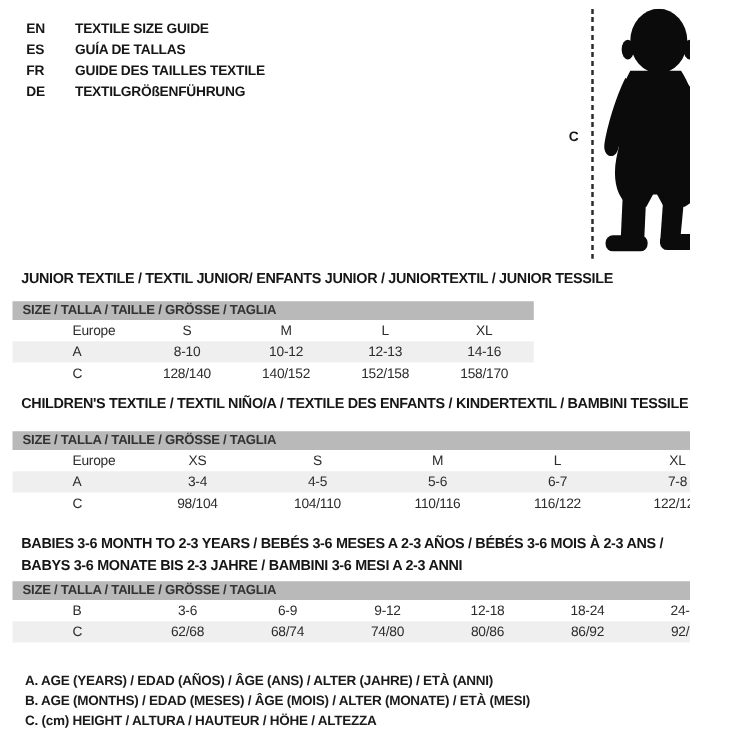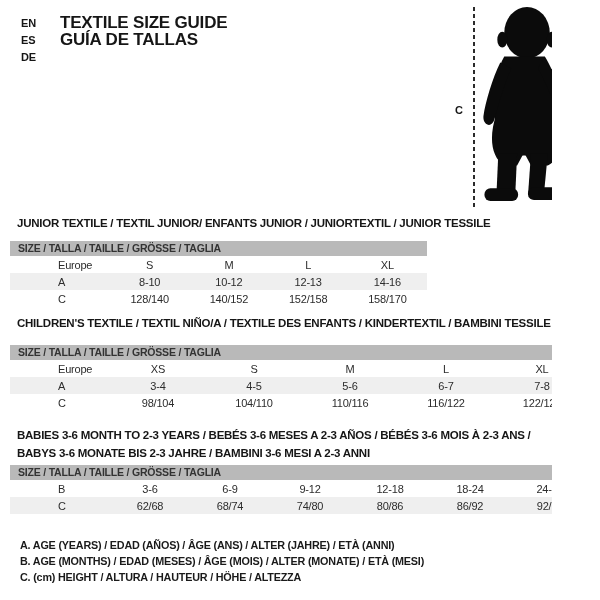--- a/index.html
+++ b/index.html
@@ -6,21 +6,21 @@
   html,body { background:#ffffff; }
   .page {
     position:relative; width:552px; height:600px; background:#ffffff;
     font-family:"Liberation Sans", sans-serif; color:#1e1e1e; overflow:hidden;
   }
 
   
   .lang-block { position:absolute; left:21px; top:14px; }
   .lang-row { display:flex; height:17px; align-items:center; }
   .lang-code { width:39px; font-size:11px; font-weight:bold; letter-spacing:-0.2px; color:#161616; }
-  .lang-label { font-size:17px; font-weight:bold; letter-spacing:-0.2px; color:#161616; white-space:nowrap; }
+  .lang-label { font-size:11px; font-weight:bold; letter-spacing:-0.2px; color:#161616; white-space:nowrap; }
 
   
   .dash-line {
     position:absolute; left:473px; top:7px; width:2px; height:200px;
     background:repeating-linear-gradient(to bottom, #2b2b2b 0 4px, transparent 4px 7px);
   }
   .height-label { position:absolute; left:455px; top:104px; font-size:11px; font-weight:bold; color:#161616; }
   .baby-svg { position:absolute; left:482px; top:7px; }
 
   
@@ -55,21 +55,26 @@
   <div class="lang-block">
     <div class="lang-row">
       <span class="lang-code">EN</span>
       <span class="lang-label">TEXTILE SIZE GUIDE</span>
     </div>
     <div class="lang-row">
       <span class="lang-code">ES</span>
       <span class="lang-label">GUÍA DE TALLAS</span>
     </div>
     <div class="lang-row">
+      <span class="lang-code">FR</span>
+      <span class="lang-label">GUIDE DES TAILLES TEXTILE</span>
+    </div>
+    <div class="lang-row">
       <span class="lang-code">DE</span>
+      <span class="lang-label">TEXTILGRÖßENFÜHRUNG</span>
     </div>
   </div>
 
   <div class="dash-line"></div>
   <div class="height-label">C</div>
   <svg class="baby-svg" width="95" height="200" viewBox="0 0 95 202" fill="#0b0b0b" xmlns="http://www.w3.org/2000/svg">
     <ellipse cx="45" cy="26" rx="23" ry="26"></ellipse>
     <ellipse cx="20" cy="33" rx="5" ry="8"></ellipse>
     <ellipse cx="70" cy="33" rx="5" ry="8"></ellipse>
     <path d="M22,50 C14,64 10,86 12,106 C13,126 19,142 27,150 L63,150 C72,141 78,124 78,104 C78,84 72,64 63,50 Z"></path>

